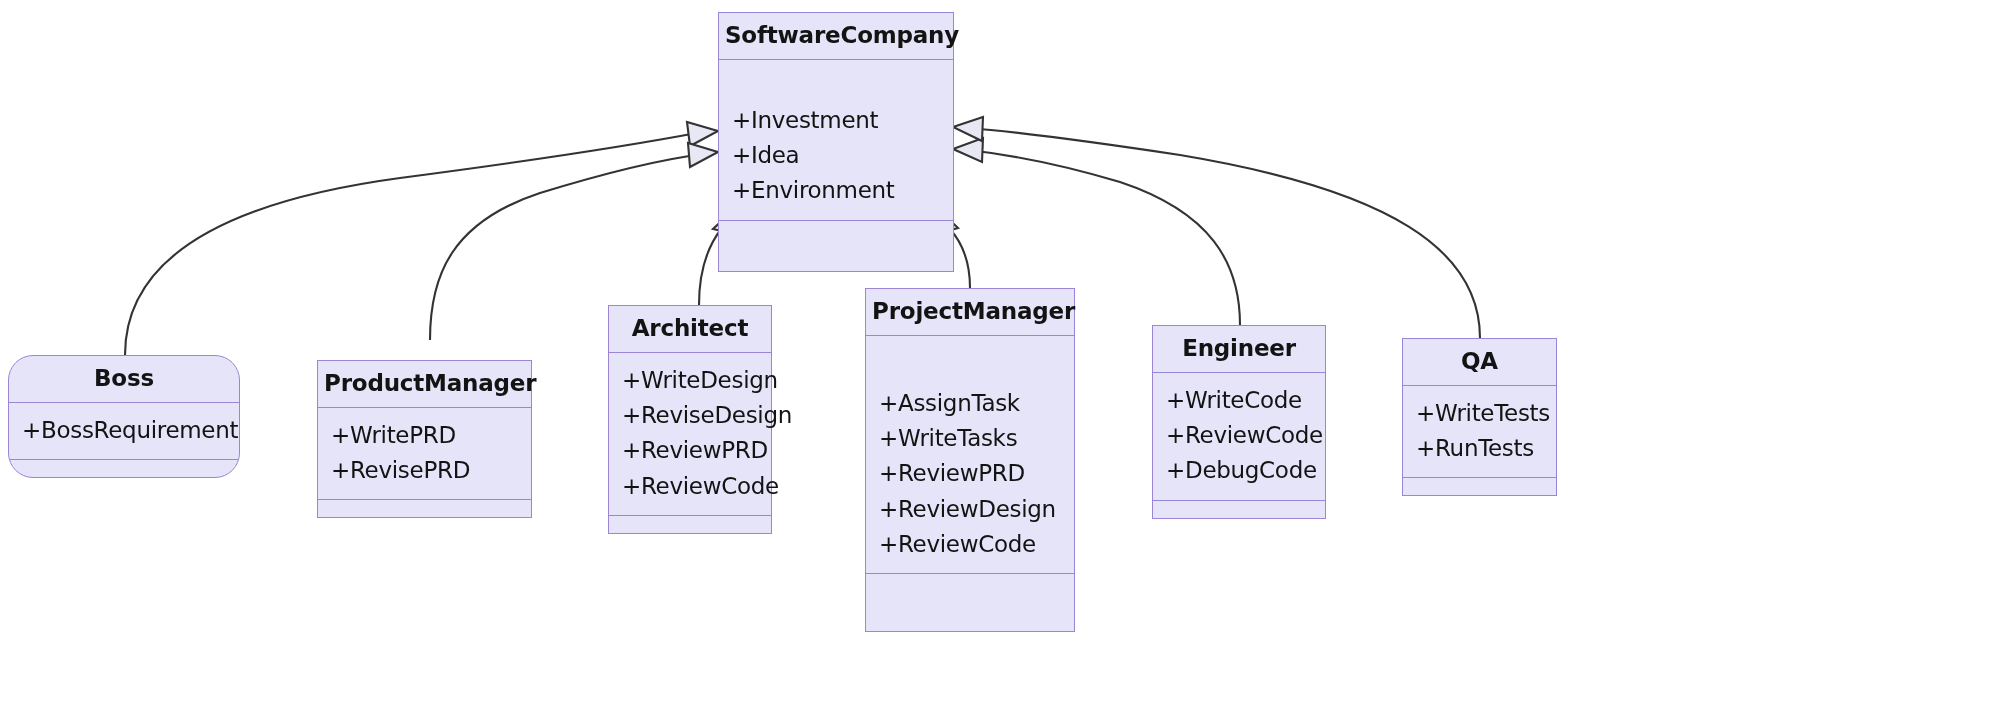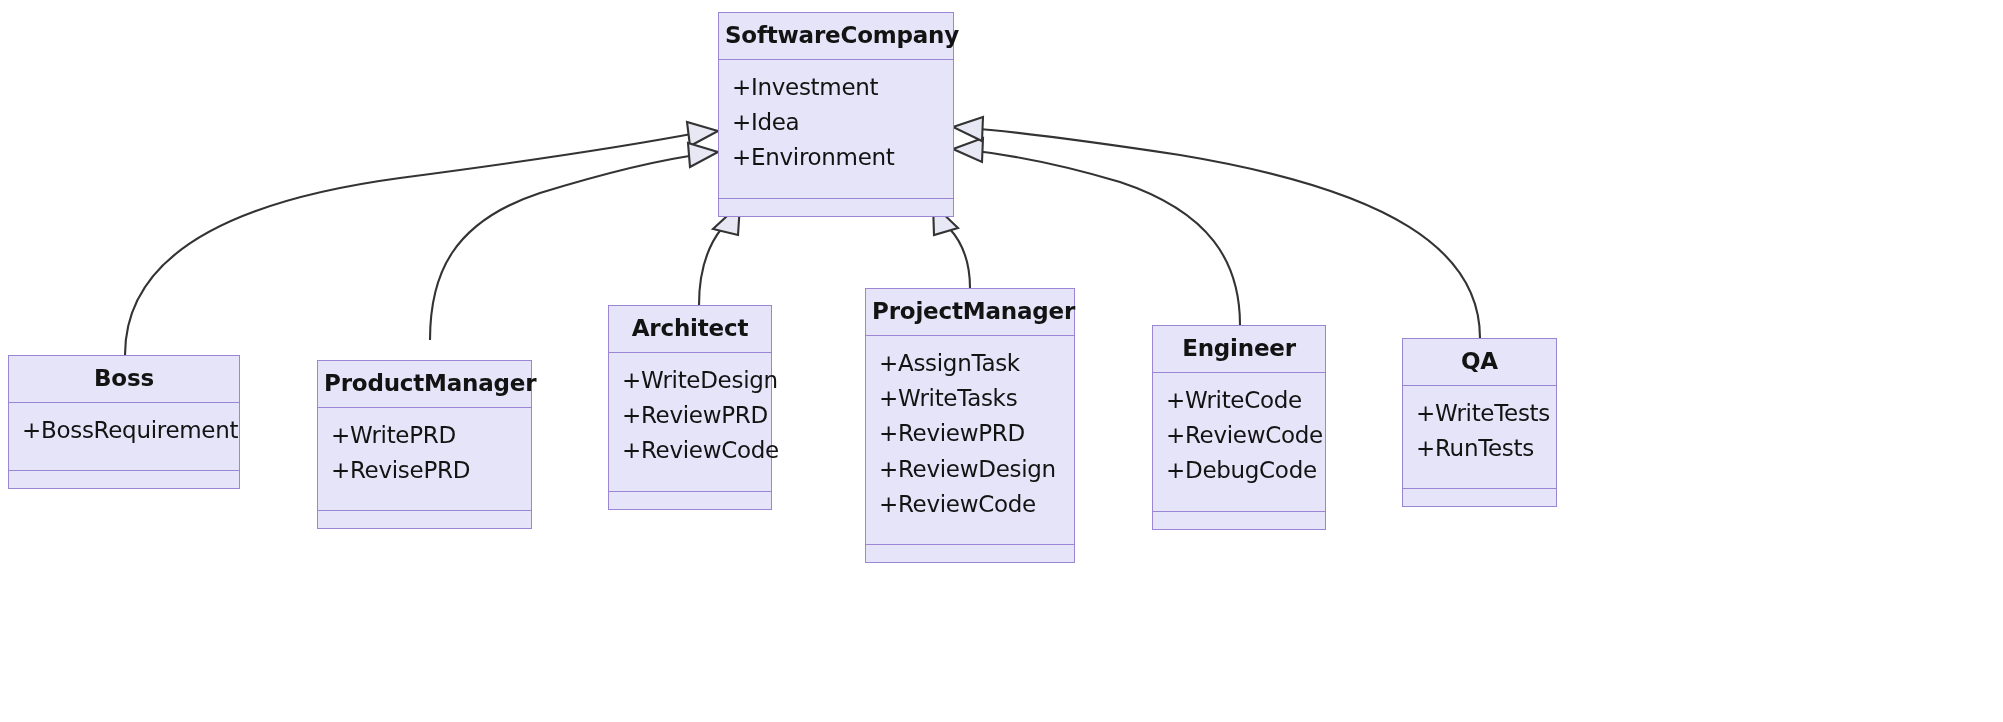--- a/index.html
+++ b/index.html
@@ -38,21 +38,21 @@
     text-align: center;
     font-weight: bold;
     font-size: 23px;
     color: #131313;
     line-height: 1.0;
     padding: 11px 6px 12px 6px;
     border-bottom: 1.6px solid #9a86d4;
     letter-spacing: -0.2px;
   }
   .class-members {
-    padding: 10px 0 22px 0;
+    padding: 10px 0 11px 0;
     border-bottom: 1.6px solid #9a86d4;
   }
   .member-row {
     font-size: 23px;
     color: #131313;
     line-height: 1.53;
     padding: 0 10px 0 13px;
     white-space: nowrap;
     letter-spacing: -0.3px;
   }
@@ -94,58 +94,59 @@
       <path d="M 1240 325 C 1240 262 1210 212 1120 182 C 1050 161 995 153 968 150" fill="none" stroke="#333333" stroke-width="2.1"></path>
       <polygon points="953,149 983,138 982,162" fill="#e8e8f5" stroke="#333333" stroke-width="2.1" stroke-linejoin="miter"></polygon>
     </g>
 
     <g>
       <path d="M 1480 338 C 1480 250 1390 190 1180 155 C 1060 137 995 130 968 128" fill="none" stroke="#333333" stroke-width="2.1"></path>
       <polygon points="953,127 983,117 982,141" fill="#e8e8f5" stroke="#333333" stroke-width="2.1" stroke-linejoin="miter"></polygon>
     </g>
   </svg>
 
-  <div class="uml-class" style="left:718px; top:12px; width:236px;">
+  <div class="uml-class" style="left:718px; top:12px; width:236px;gap:33px;">
     <div class="class-title">SoftwareCompany</div>
     <div class="class-members">
       <div class="member-row">+Investment</div>
       <div class="member-row">+Idea</div>
       <div class="member-row">+Environment</div>
     </div>
     <div class="class-methods empty-compartment"></div>
   </div>
 
-  <div class="uml-class" style="left:8px; top:355px; width:232px;">
+  <div class="uml-class" style="left:8px; top:355px; width:232px;border-radius:25px;">
     <div class="class-title">Boss</div>
     <div class="class-members">
       <div class="member-row">+BossRequirement</div>
     </div>
     <div class="class-methods empty-compartment"></div>
   </div>
 
   <div class="uml-class" style="left:317px; top:340px; width:215px;margin-top:20px;">
     <div class="class-title">ProductManager</div>
     <div class="class-members">
       <div class="member-row">+WritePRD</div>
       <div class="member-row">+RevisePRD</div>
     </div>
     <div class="class-methods empty-compartment"></div>
   </div>
 
   <div class="uml-class" style="left:608px; top:305px; width:164px;">
     <div class="class-title">Architect</div>
     <div class="class-members">
       <div class="member-row">+WriteDesign</div>
+      <div class="member-row">+ReviseDesign</div>
       <div class="member-row">+ReviewPRD</div>
       <div class="member-row">+ReviewCode</div>
     </div>
     <div class="class-methods empty-compartment"></div>
   </div>
 
-  <div class="uml-class" style="left:865px; top:288px; width:210px;">
+  <div class="uml-class" style="left:865px; top:288px; width:210px;gap:40px;">
     <div class="class-title">ProjectManager</div>
     <div class="class-members">
       <div class="member-row">+AssignTask</div>
       <div class="member-row">+WriteTasks</div>
       <div class="member-row">+ReviewPRD</div>
       <div class="member-row">+ReviewDesign</div>
       <div class="member-row">+ReviewCode</div>
     </div>
     <div class="class-methods empty-compartment"></div>
   </div>

